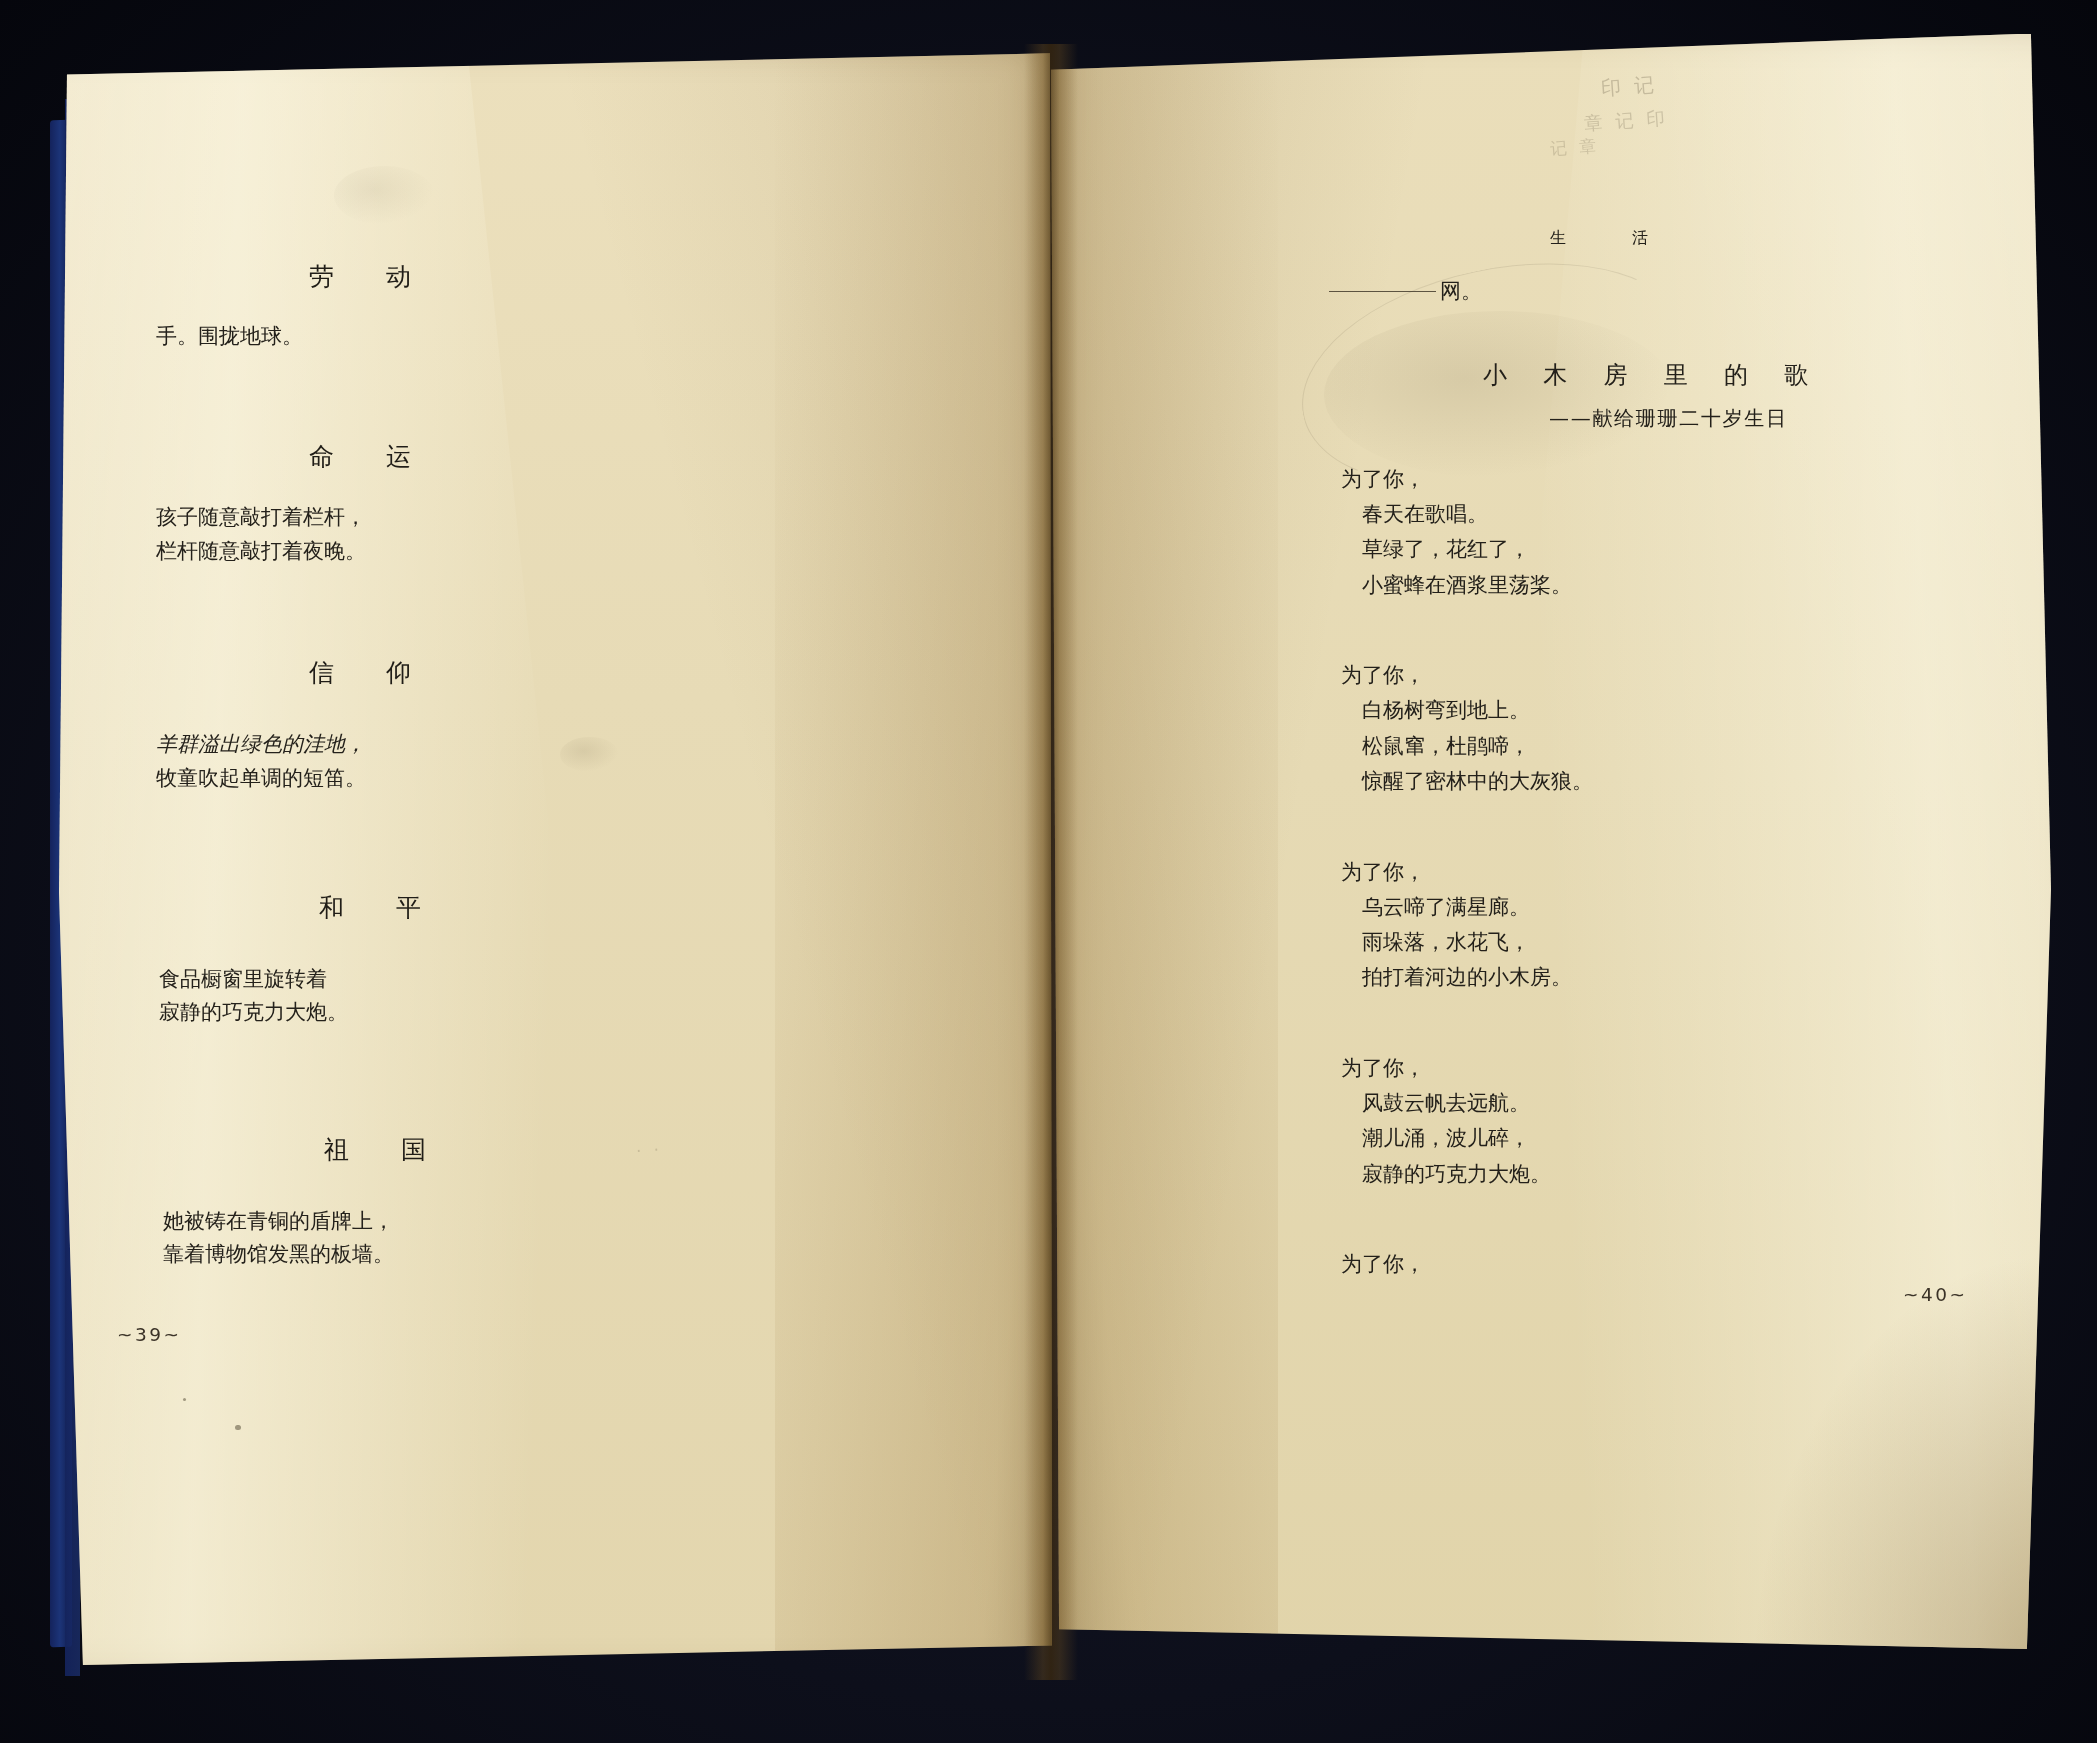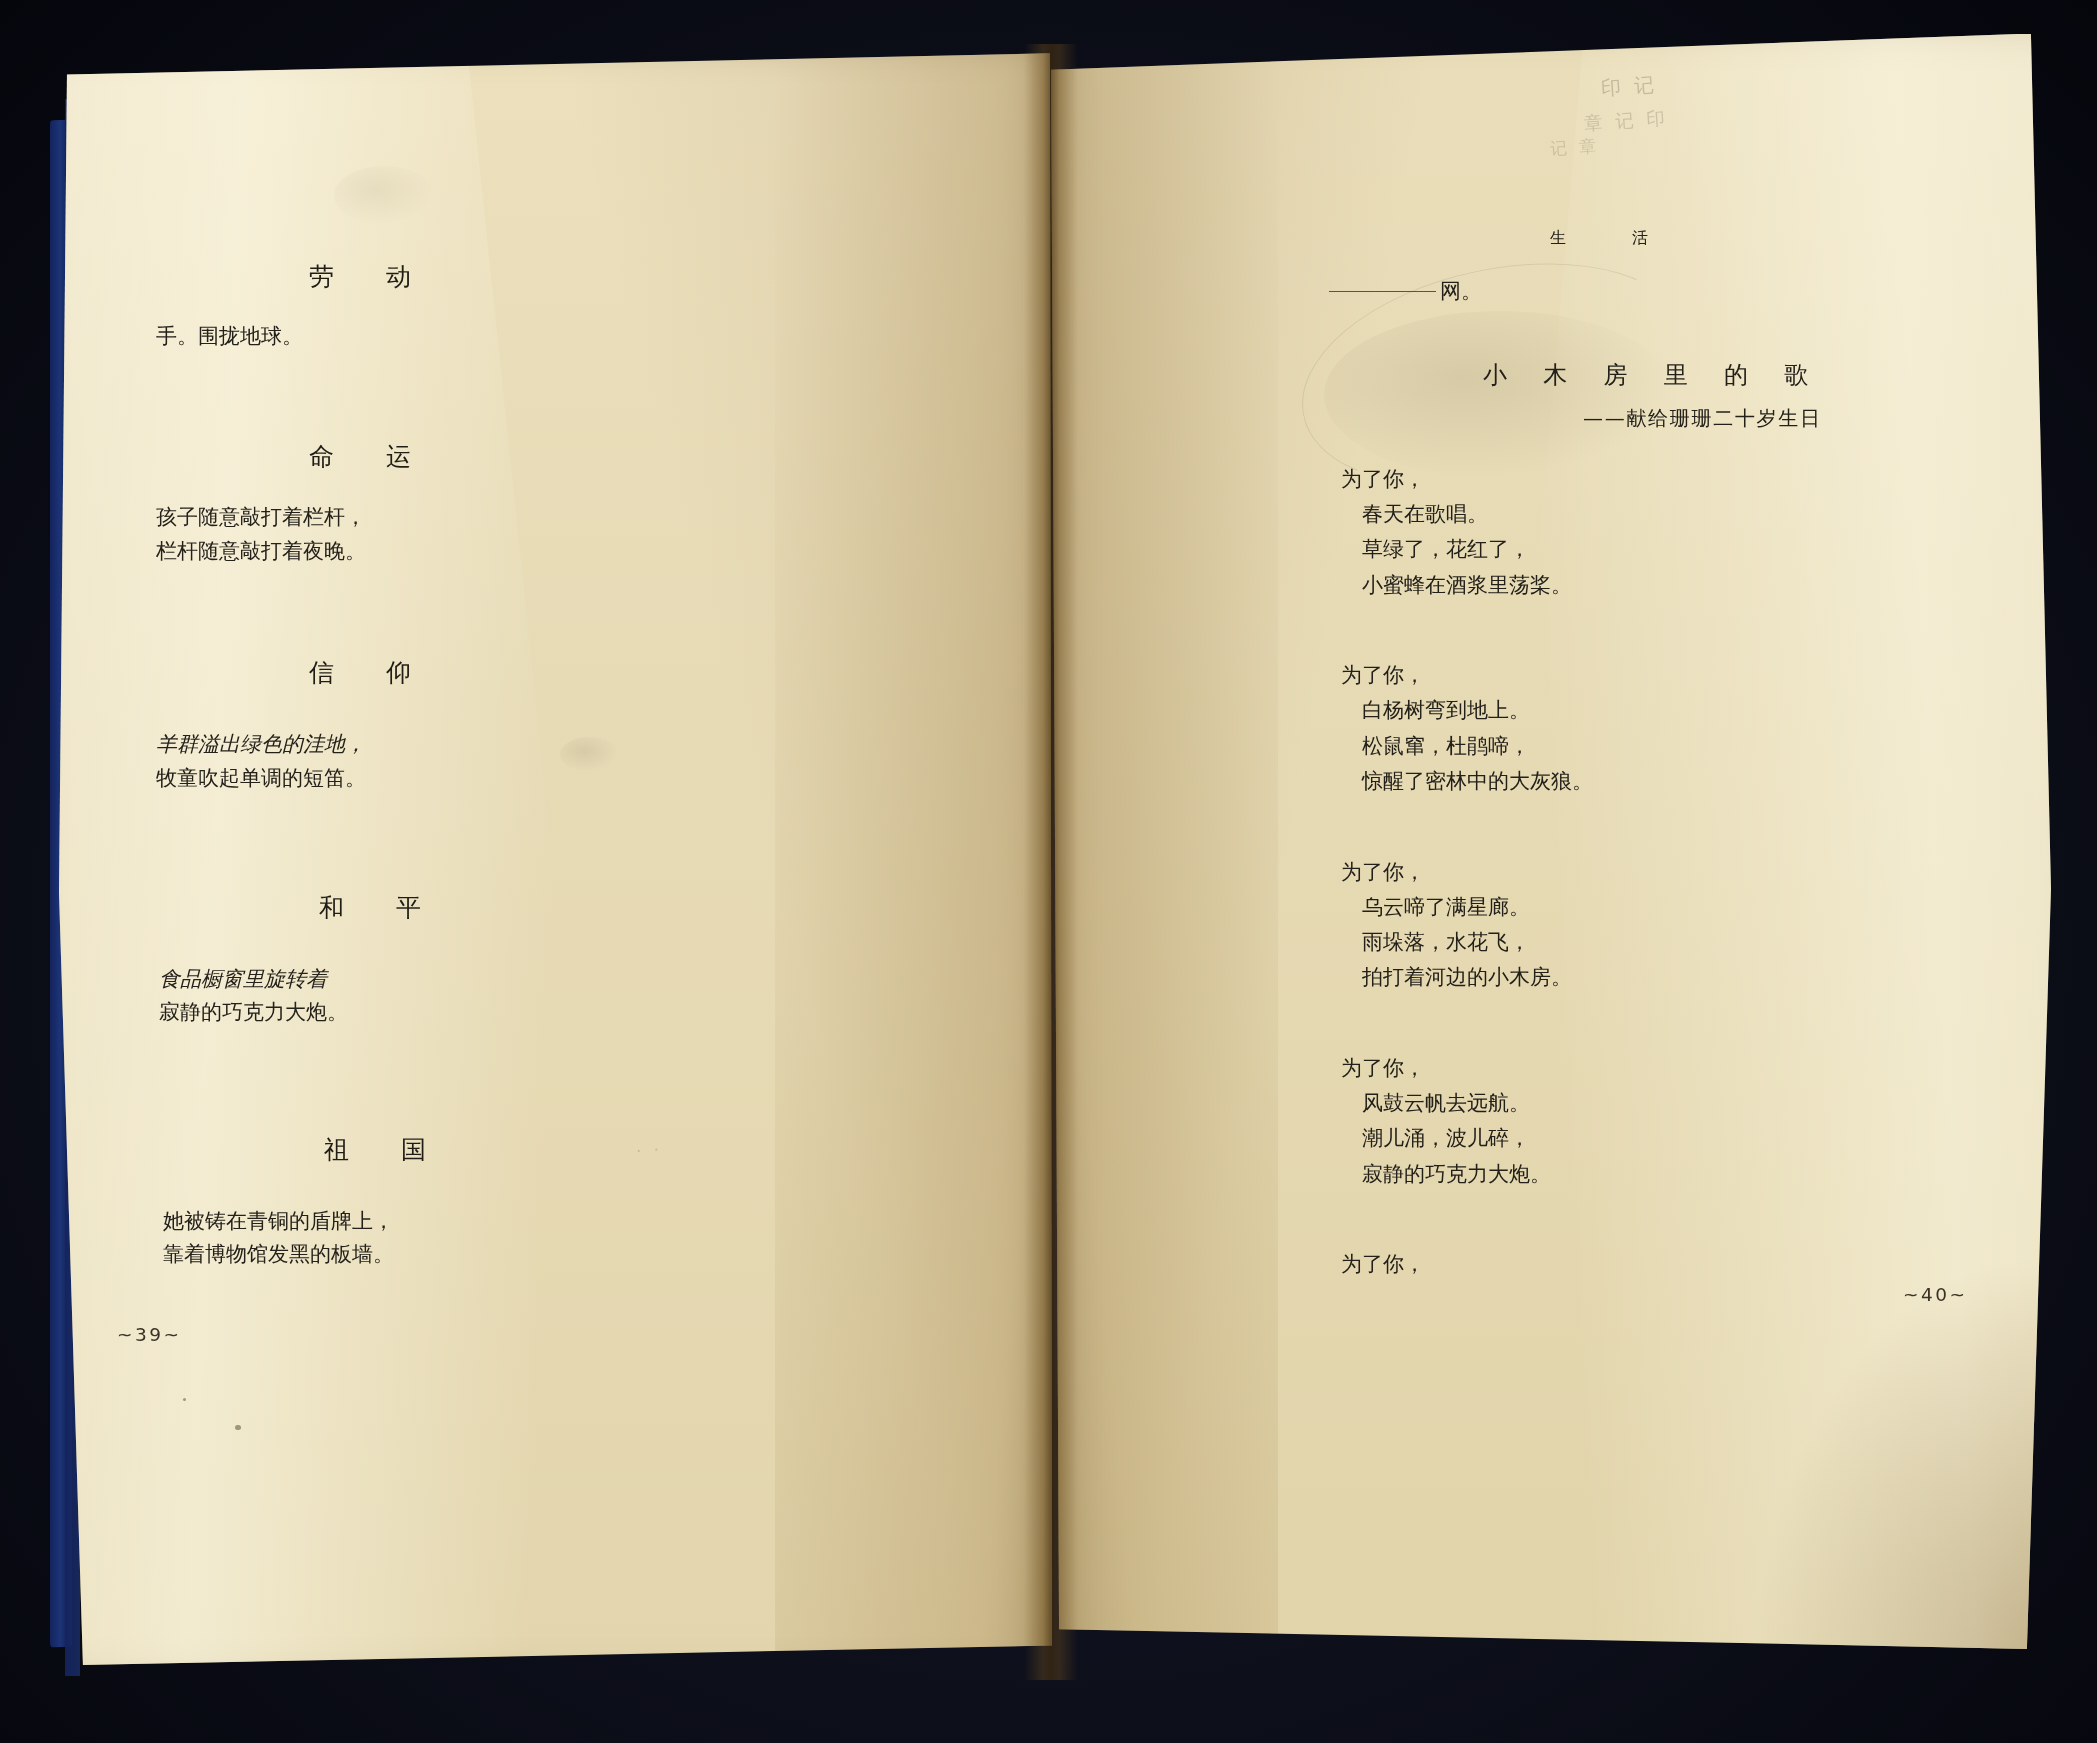--- a/index.html
+++ b/index.html
@@ -251,21 +251,21 @@
 
       <div class="txt poem-title" style="left:252px; top:388px;">命 运</div>
       <div class="txt poem-body" style="left:99px; top:451px;">孩子随意敲打着栏杆，</div>
       <div class="txt poem-body" style="left:99px; top:485px;">栏杆随意敲打着夜晚。</div>
 
       <div class="txt poem-title" style="left:252px; top:604px;">信 仰</div>
       <div class="txt poem-body" style="left:99px; top:678px;font-style:italic;">羊群溢出绿色的洼地，</div>
       <div class="txt poem-body" style="left:99px; top:712px;">牧童吹起单调的短笛。</div>
 
       <div class="txt poem-title" style="left:262px; top:839px;">和 平</div>
-      <div class="txt poem-body" style="left:102px; top:913px;font-style:italic;">食品橱窗里旋转着</div>
+      <div class="txt poem-body" style="left:102px; top:913px;">食品橱窗里旋转着</div>
       <div class="txt poem-body" style="left:102px; top:946px;">寂静的巧克力大炮。</div>
 
       <div class="txt poem-title" style="left:267px; top:1081px;">祖 国</div>
       <div class="txt poem-body" style="left:106px; top:1155px;">她被铸在青铜的盾牌上，</div>
       <div class="txt poem-body" style="left:106px; top:1188px;">靠着博物馆发黑的板墙。</div>
 
       <div class="folio" style="left:60px; top:1275px;">~39~</div>
 
       <div class="speck" style="left:178px; top:1376px; width:5.9px; height:5.9px;"></div>
       <div class="speck" style="left:126px; top:1349px; width:3.4px; height:3.4px;"></div>
@@ -284,21 +284,21 @@
       <div class="smudge" style="left:503px; top:102px; font-size:17px; opacity:0.18;">记  章</div>
 
       <div class="txt section-title" style="left:503px; top:191px;">生　活</div>
       <div class="hline" style="left:282px; top:257px; width:107px;"></div>
       <div class="txt" style="left:393px; top:240px; font-size:21px;">网。</div>
 
       <div class="ink-arc" style="left:252px; top:235px; width:394px; height:210px; transform:rotate(-12deg); opacity:0.35;"></div>
       <div class="blotch" style="left:277px; top:277px; width:352px; height:168px; opacity:0.55;"></div>
 
       <div class="txt song-title" style="left:436px; top:322px;">小 木 房 里 的 歌</div>
-      <div class="txt dedication" style="left:502px; top:368px;margin-left:34px;">——献给珊珊二十岁生日</div>
+      <div class="txt dedication" style="left:502px; top:368px;">——献给珊珊二十岁生日</div>
 
       <div class="txt stanza" style="left:294px; top:428px;">为了你，</div>
       <div class="txt stanza" style="left:315px; top:463px;">春天在歌唱。</div>
       <div class="txt stanza" style="left:315px; top:498px;">草绿了，花红了，</div>
       <div class="txt stanza" style="left:315px; top:534px;">小蜜蜂在酒浆里荡桨。</div>
 
       <div class="txt stanza" style="left:294px; top:624px;">为了你，</div>
       <div class="txt stanza" style="left:315px; top:660px;font-family:Liberation Mono, monospace;">白杨树弯到地上。</div>
       <div class="txt stanza" style="left:315px; top:695px;">松鼠窜，杜鹃啼，</div>
       <div class="txt stanza" style="left:315px; top:730px;">惊醒了密林中的大灰狼。</div>

